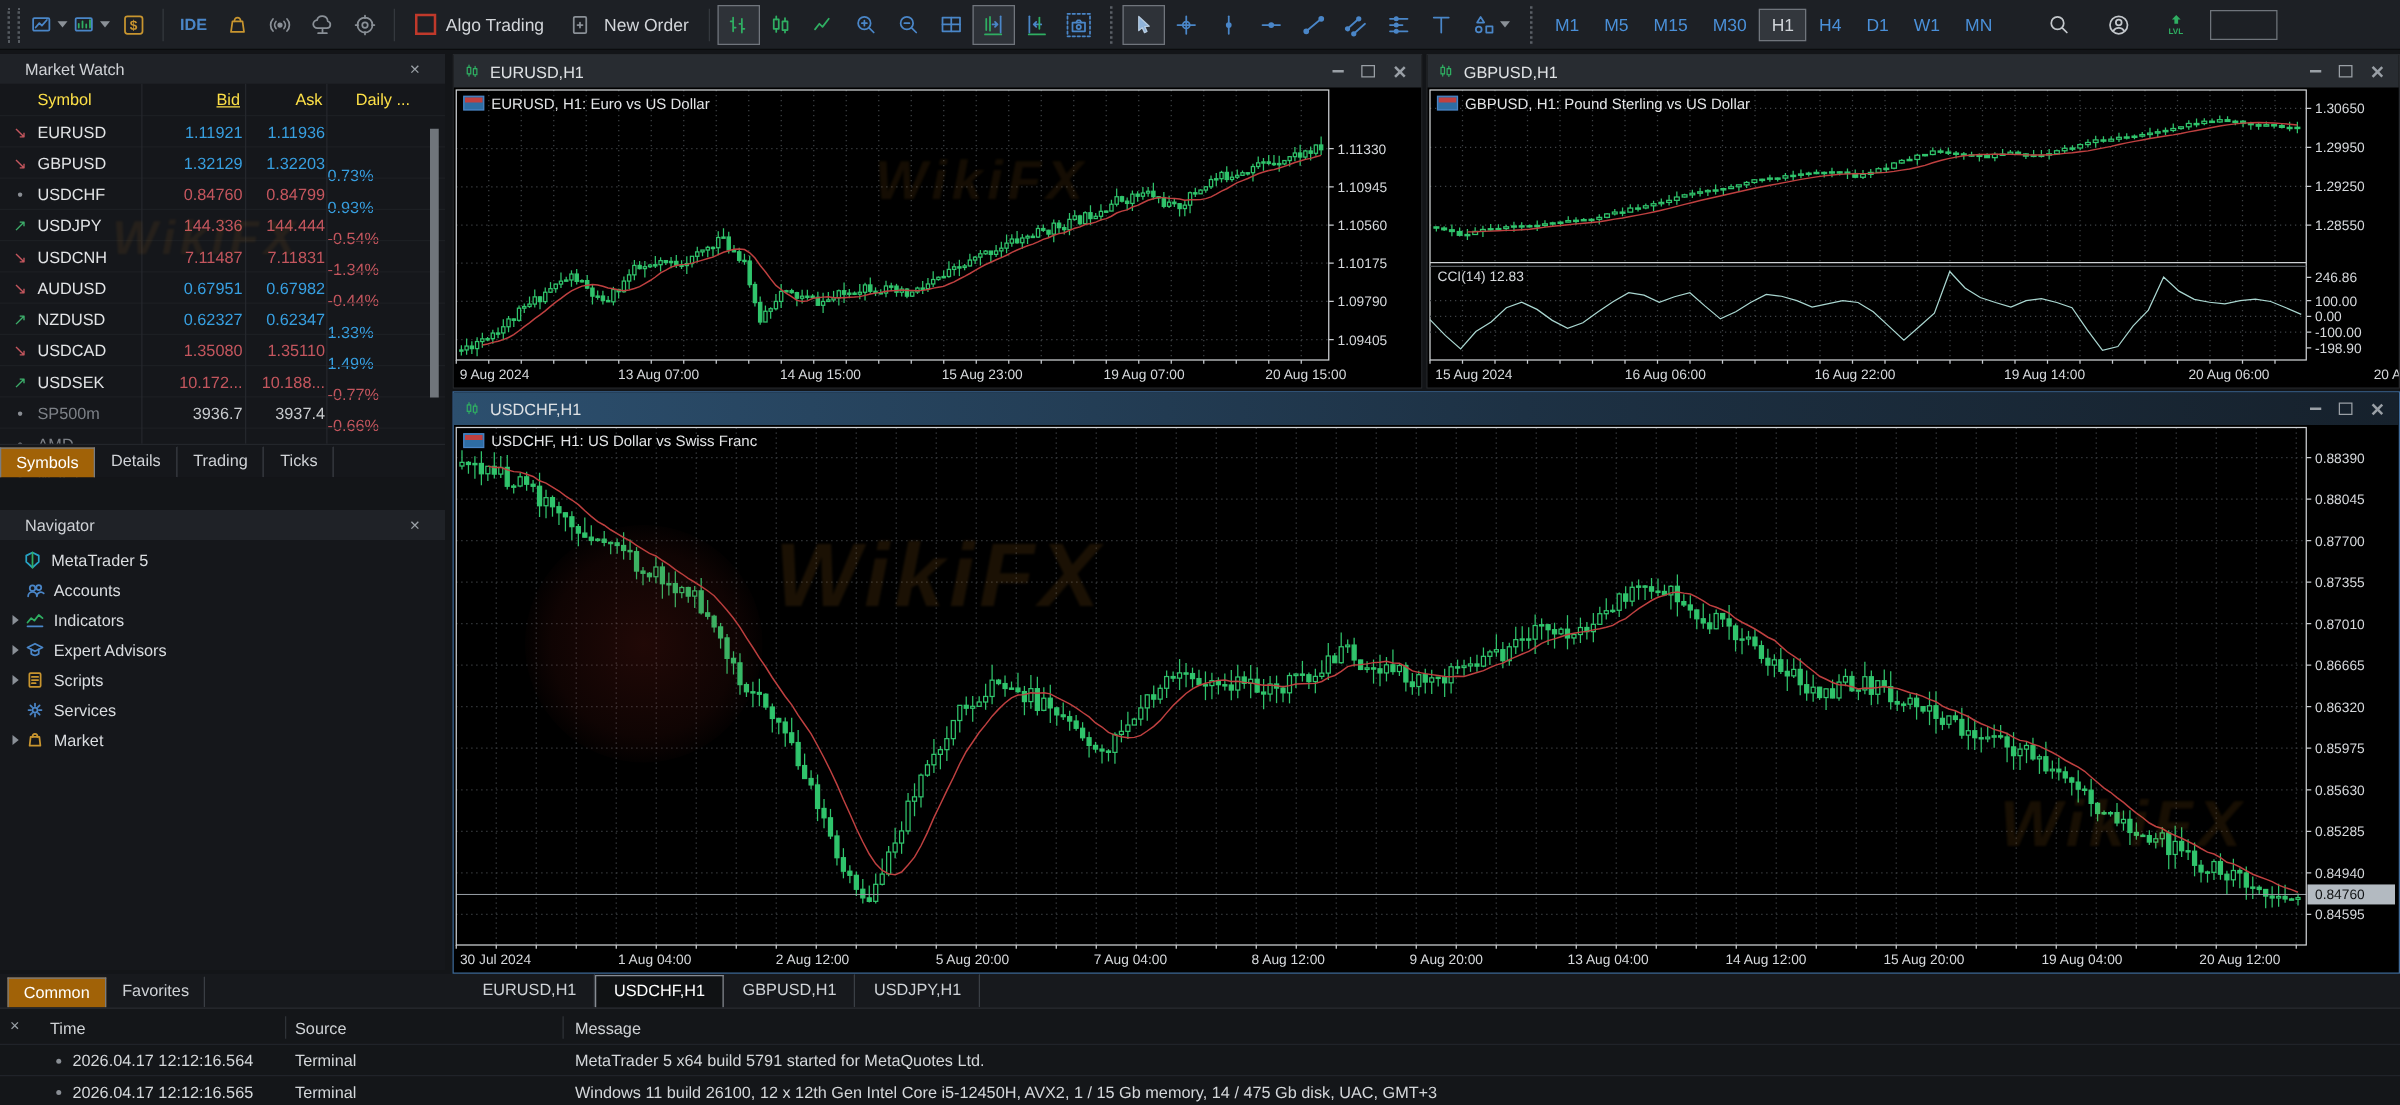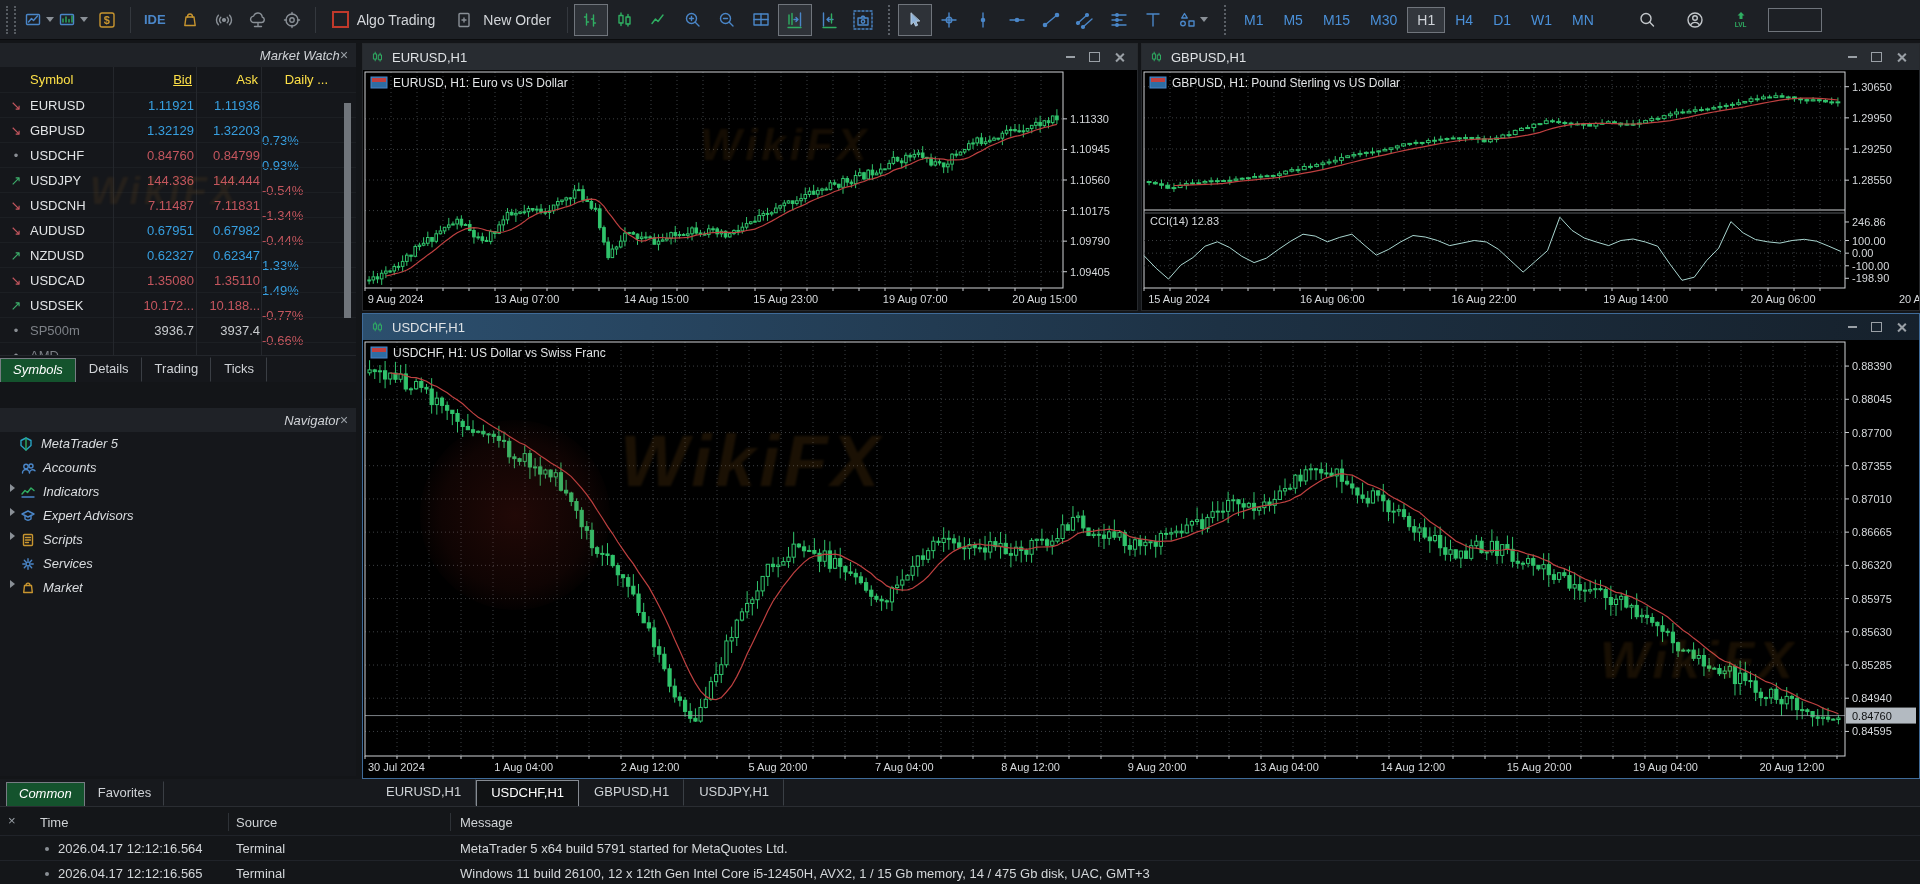--- a/index.html
+++ b/index.html
@@ -19,46 +19,46 @@
   svg text{font-family:"Liberation Sans",sans-serif;}
   .tbtn{display:flex;align-items:center;gap:8px;color:#d3d6da;font-size:14px;padding:0 10px;height:30px;flex:0 0 auto;}
   .algo-sq{width:13px;height:13px;border:2px solid #c0392b;background:#1d2025;}
   .ide{color:#4a86c8;font-weight:bold;font-size:13px;width:auto;padding:0 6px;}
   .tfs{display:flex;align-items:center;flex:0 0 auto;}
   .tf{color:#4a90d9;font-size:14px;padding:4px 9px;border:1px solid transparent;cursor:default;}
   .tf.sel{border:1px solid #70757c;background:#33373d;color:#cfd3d8;}
   .emptybox{width:52px;height:22px;border:1px solid #6f747b;margin-left:10px;}
   
   .panel{position:absolute;left:0;width:356px;background:#15171b;}
-  .phead{height:24px;display:flex;align-items:center;justify-content:flex-end;
-         padding:0 8px;background:#1f2playerd;background:#1f2227;color:#cfd2d6;font-size:13px;font-style:italic;}
+  .phead{height:24px;display:flex;align-items:center;justify-content:space-between;
+         padding:0 20px;background:#1f2playerd;background:#1f2227;color:#cfd2d6;font-size:13px;}
   .pclose{color:#9aa0a6;font-size:14px;cursor:default;}
   .mw{top:43px;height:339px;overflow:hidden;}
   .mwhead{position:absolute;top:24px;left:0;right:0;height:25px;color:#fde047;}
   .mwhead span,.mwr span{position:absolute;line-height:25px;}
   .col-sym{left:30px;}  .col-bid{right:164px;text-align:right;text-decoration:underline;} .col-ask{right:98px;} .col-daily{right:28px;}
   .mwrows{position:absolute;top:49px;left:0;right:0;height:290px;overflow:hidden;}
   .mwr{position:absolute;left:0;right:0;height:25px;border-top:1px solid #1c1f23;}
   .mwr .sym{left:30px;color:#e2e4e6;} .mwr .tr{left:8px;width:16px;text-align:center;}
   .mwr .bid{left:120px;width:74px;text-align:right;} .mwr .ask{left:198px;width:62px;text-align:right;}
   .mwr .dly{left:262px;width:68px;text-align:left;margin-top:35px;}
   .c-up{color:#379fe0;} .c-down{color:#c4565e;} .c-none{color:#c8cbce;}
   .t-up{color:#3dae6b;} .t-down{color:#c4565e;} .t-flat{color:#8a8e94;}
   .muted .sym{color:#7d8187;}
   .vline{position:absolute;top:24px;bottom:25px;width:1px;background:#24272c;}
   .v1{left:113px;} .v2{left:196px;} .v3{left:261px;}
   .mwscroll{position:absolute;right:5px;top:60px;width:7px;height:215px;background:#70757b;}
   .tabsrow{position:absolute;left:0;right:0;bottom:0;height:26px;display:flex;align-items:flex-end;
            background:#15171b;border-top:1px solid #23262b;}
   .mtab{padding:3px 12px 5px;color:#cfd2d6;border:1px solid transparent;font-size:13px;}
-  .mtab.sel{border:1px solid #777c83;border-bottom:none;background:#14532d;color:#fff;font-style:italic;}
+  .mtab.sel{border:1px solid #777c83;border-bottom:none;background:#a16207;color:#fff;}
   .mtab:not(.sel){border-right:1px solid #3a3e44;}
   .nav{top:408px;height:368px;}
   .tree{position:absolute;top:28px;left:0;right:0;}
-  .trow{height:24px;display:flex;gap:7px;padding-left:8px;color:#dadde0;font-style:italic;}
+  .trow{height:24px;display:flex;align-items:center;gap:7px;padding-left:8px;color:#dadde0;}
   .trow .chev{width:0;height:0;border-top:4px solid transparent;border-bottom:4px solid transparent;border-left:5px solid #8a9097;margin-right:-2px;}
   .trow .nochev{width:3px;}
   .trow.child{padding-left:10px;}
   
   .cwin{position:absolute;background:#000;border:1px solid #26292d;box-sizing:border-box;z-index:1;}
   .cwin.active{border:1px solid #3f6b99;}
   .ctitle{height:26px;background:#282c31;display:flex;align-items:center;gap:7px;padding:0 8px;
           color:#dfe2e5;font-size:13px;}
   .cwin.active .ctitle{background:linear-gradient(90deg,#2c4f6e 0%,#1d3144 55%,#16212c 100%);}
   .wbtns{margin-left:auto;display:flex;gap:14px;align-items:center;padding-right:4px;}

